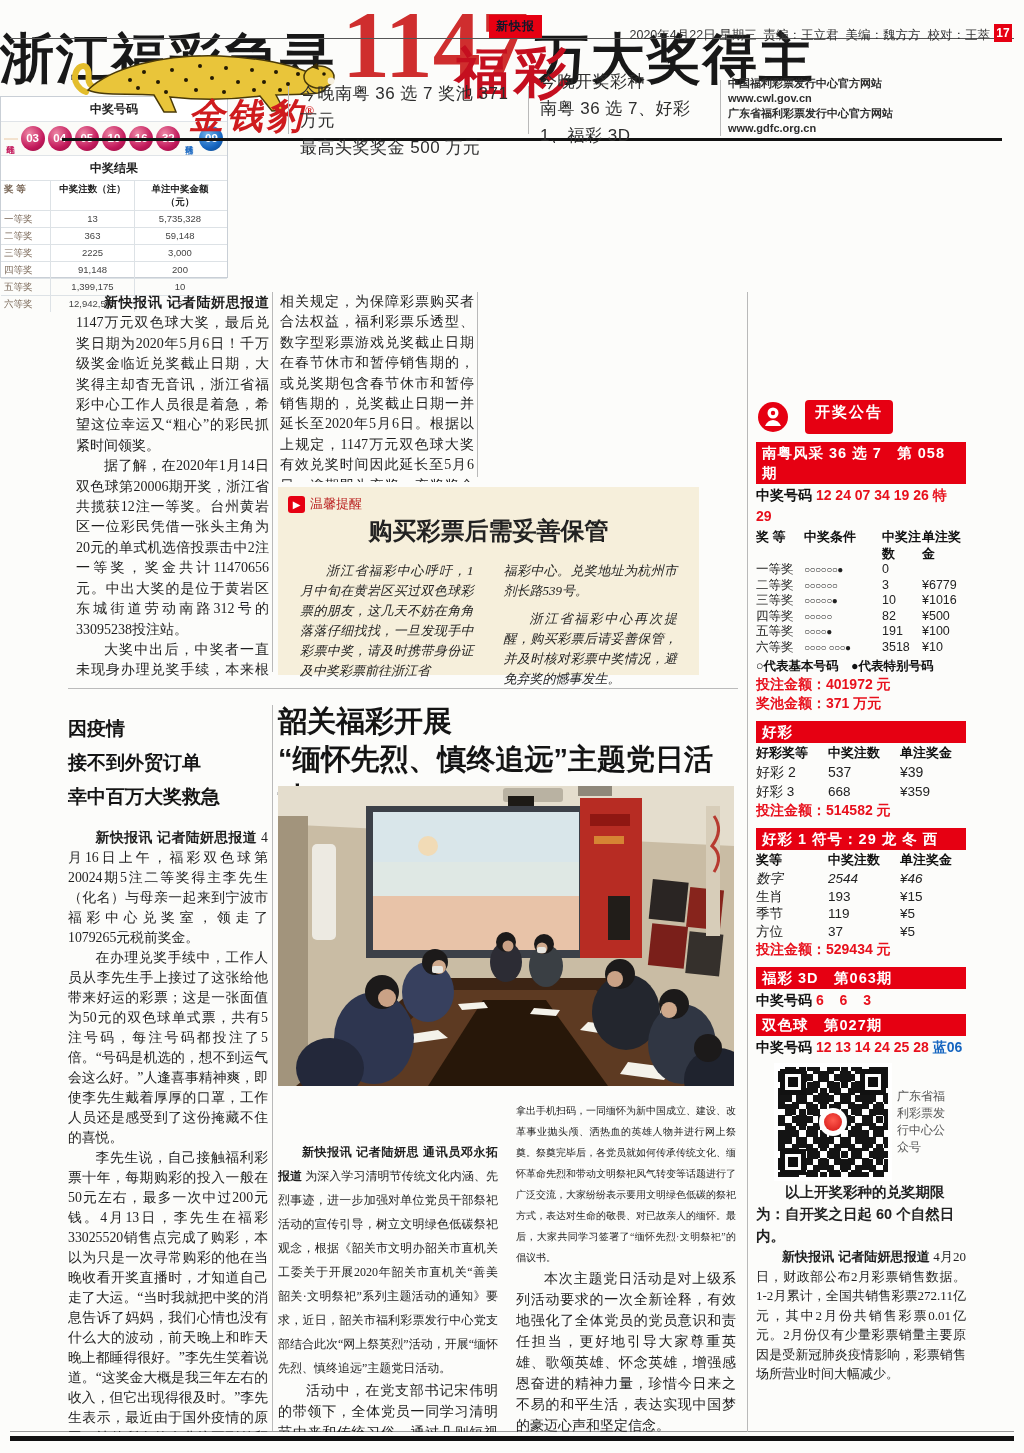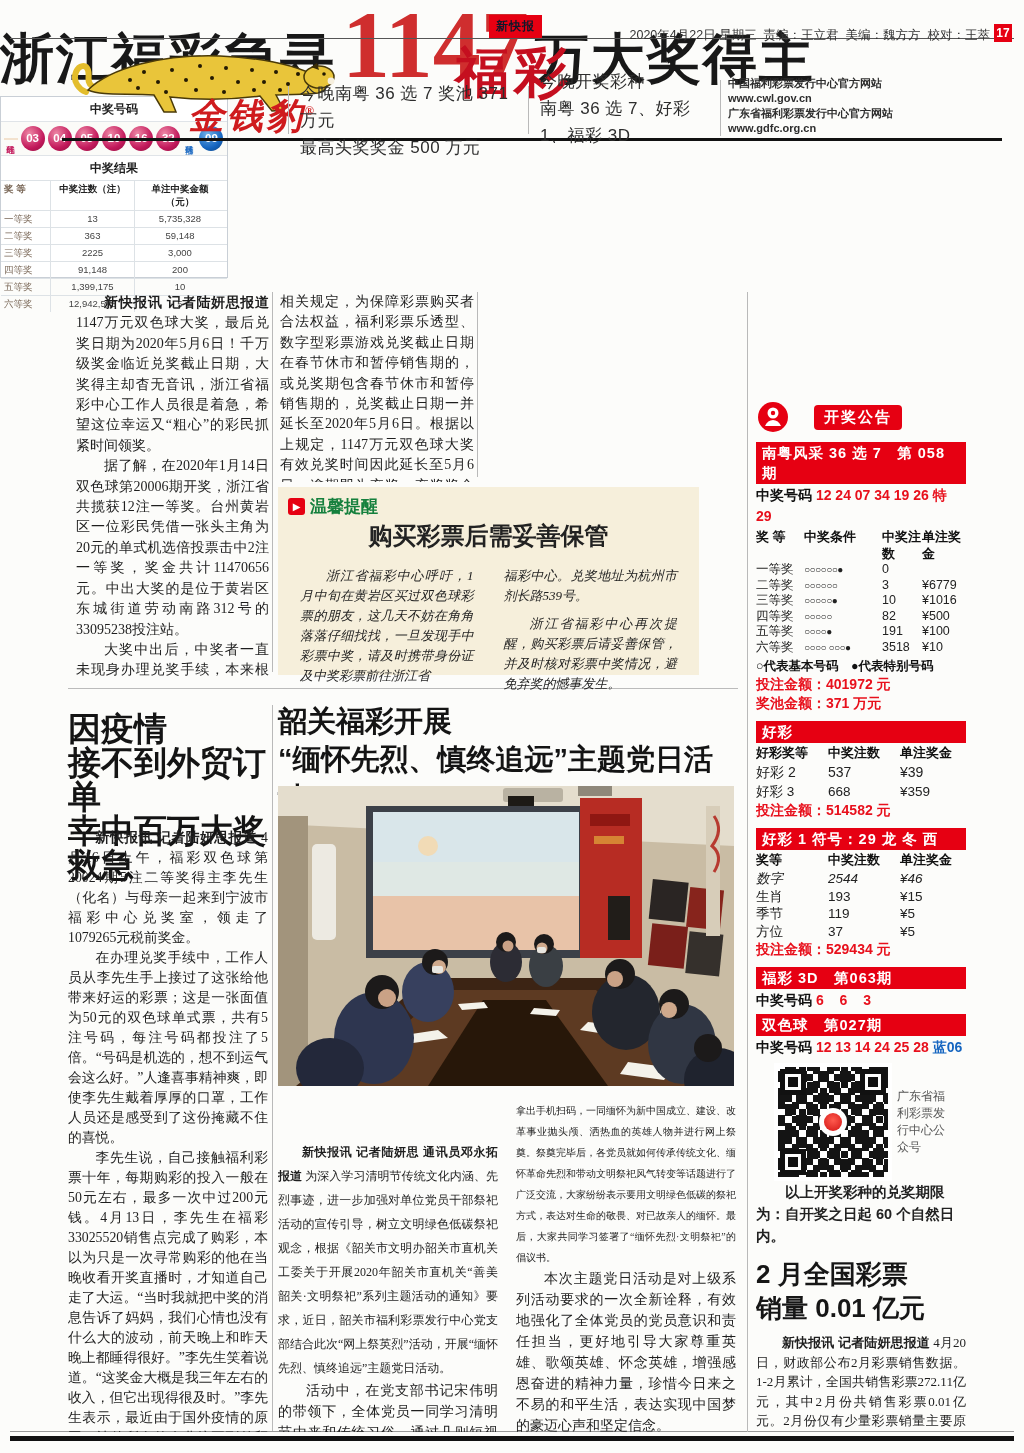--- a/index.html
+++ b/index.html
@@ -52,30 +52,30 @@
   .ptable .prow{display:grid;grid-template-columns:50px 84px 90px;border-top:1px solid #dde2e6;}
   .ptable .prow span{padding:1.5px 3px;border-right:1px solid #dde2e6;text-align:center;}
   .ptable .prow span:first-child{text-align:left;color:#7c6a5a;}
   .ptable .prow span:last-child{border-right:none;}
   .ptable .phead span{font-weight:bold;color:#222;}
   
   .rbox{left:278px;top:487px;width:421px;height:188px;background:#f6efdb;}
   .rbox .tag{display:flex;align-items:center;gap:5px;padding:8px 0 0 10px;}
   .rbox .play{width:17px;height:17px;background:#e60012;border-radius:3px;color:#fff;font-size:10px;
     text-align:center;line-height:17px;}
-  .rbox .tagtxt{font-size:17px;font-weight:bold;color:#15803d;}
+  .rbox .tagtxt{font-size:13px;font-weight:normal;color:#b91c1c;}
   .rbox .bt{font-size:24px;font-weight:bold;text-align:center;margin:2px 0 6px;color:#222;}
   .rbox .cols{display:flex;gap:14px;padding:0 14px;}
   .rbox .c{width:50%;font-size:13px;line-height:20px;font-style:italic;text-align:justify;}
   .rbox .c p{margin:8px;text-indent:2em;}
   .rbox .c p.cont{text-indent:0;}
   
   .side{left:756px;top:400px;width:210px;height:1032px;overflow:hidden;
     font-family:"Liberation Sans","DejaVu Sans",sans-serif;}
-  .announce{display:flex;align-items:center;gap:24px;margin-bottom:8px;}
+  .announce{display:flex;gap:15px;margin-bottom:8px;}
   .announce .pill{background:#e60012;color:#fff;font-size:15px;font-weight:bold;
     padding:3px 10px;border-radius:4px;letter-spacing:2px;}
   .rbar{background:#e60012;color:#fff;font-size:14.5px;font-weight:bold;line-height:20px;
     padding:1px 6px;letter-spacing:1px;margin-top:2px;}
   .numline{font-size:14px;font-weight:bold;line-height:21px;padding:1px 0;color:#111;}
   .rednum{color:#e8101c;}
   .bluenum{color:#1565c0;}
   .shead{display:grid;font-size:13px;font-weight:bold;line-height:17px;color:#111;}
   .srow{display:grid;font-size:12.5px;line-height:15.5px;color:#222;}
   .g4{grid-template-columns:48px 78px 40px 44px;}
@@ -94,21 +94,21 @@
   .qr .logo{position:absolute;left:41px;top:41px;width:28px;height:28px;border-radius:50%;background:#fff;
     display:flex;align-items:center;justify-content:center;}
   .qr .logo i{width:18px;height:18px;border-radius:50%;background:radial-gradient(circle at 50% 40%,#ff5a4e,#d21414);}
   .qrcap{font-size:12px;color:#555;line-height:17px;margin-left:9px;white-space:pre-line;}
   .note{font-size:14.5px;font-weight:bold;color:#222;line-height:22px;text-indent:2em;margin-top:4px;}
   .salestitle{font-size:26px;font-weight:bold;color:#161616;line-height:34px;margin:10px 0 8px;}
   .side .art{font-family:"Liberation Serif","DejaVu Serif",serif;text-align:justify;}
   .side .art p{margin:0;font-size:13px;line-height:19.5px;text-indent:2em;}
   .side .art b{font-family:"Liberation Sans","DejaVu Sans",sans-serif;}
   
-  .s2title{left:68px;top:712px;width:205px;font-size:33px;font-weight:bold;line-height:34px;color:#141414;}
+  .s2title{left:68px;top:712px;width:205px;font-size:19px;font-weight:bold;line-height:34px;color:#141414;}
   .s3title{left:278px;top:702px;width:460px;font-size:29px;font-weight:bold;line-height:38px;color:#141414;}
   .photo{left:278px;top:786px;width:456px;height:300px;overflow:hidden;background:#c9bca4;}
   
   .d1{left:272px;top:292px;height:380px;}
   .d2{left:477px;top:292px;height:185px;}
   .d3{left:747px;top:292px;height:1140px;}
   .d4{left:272px;top:705px;height:726px;}
   .midline{left:68px;top:688px;width:670px;height:1px;background:#bbb;position:absolute;}
   .botline1{left:10px;right:10px;top:1431px;height:1px;background:#999;}
   .botline2{left:10px;right:10px;top:1436px;height:5px;background:#111;}
@@ -400,24 +400,20 @@
           <i></i>
         </div>
     </div>
     <div class="qrcap">广东省福
 利彩票发
 行中心公
 众号</div>
   </div>
   <div class="note">以上开奖彩种的兑奖期限为：自开奖之日起 60 个自然日内。</div>
 
-  <div class="salestitle">
-    <div>2 月全国彩票</div>
-    <div>销量 0.01 亿元</div>
-  </div>
   <div class="art">
     <p><b>新快报讯 记者陆妍思报道</b><span> 4月20日，财政部公布2月彩票销售数据。1-2月累计，全国共销售彩票272.11亿元，其中2月份共销售彩票0.01亿元。2月份仅有少量彩票销量主要原因是受新冠肺炎疫情影响，彩票销售场所营业时间大幅减少。</span></p>
 
   </div>
 </div>
 
 <div class="abs s2title sans">
   <div>因疫情</div>
   <div>接不到外贸订单</div>
   <div>幸中百万大奖救急</div>

